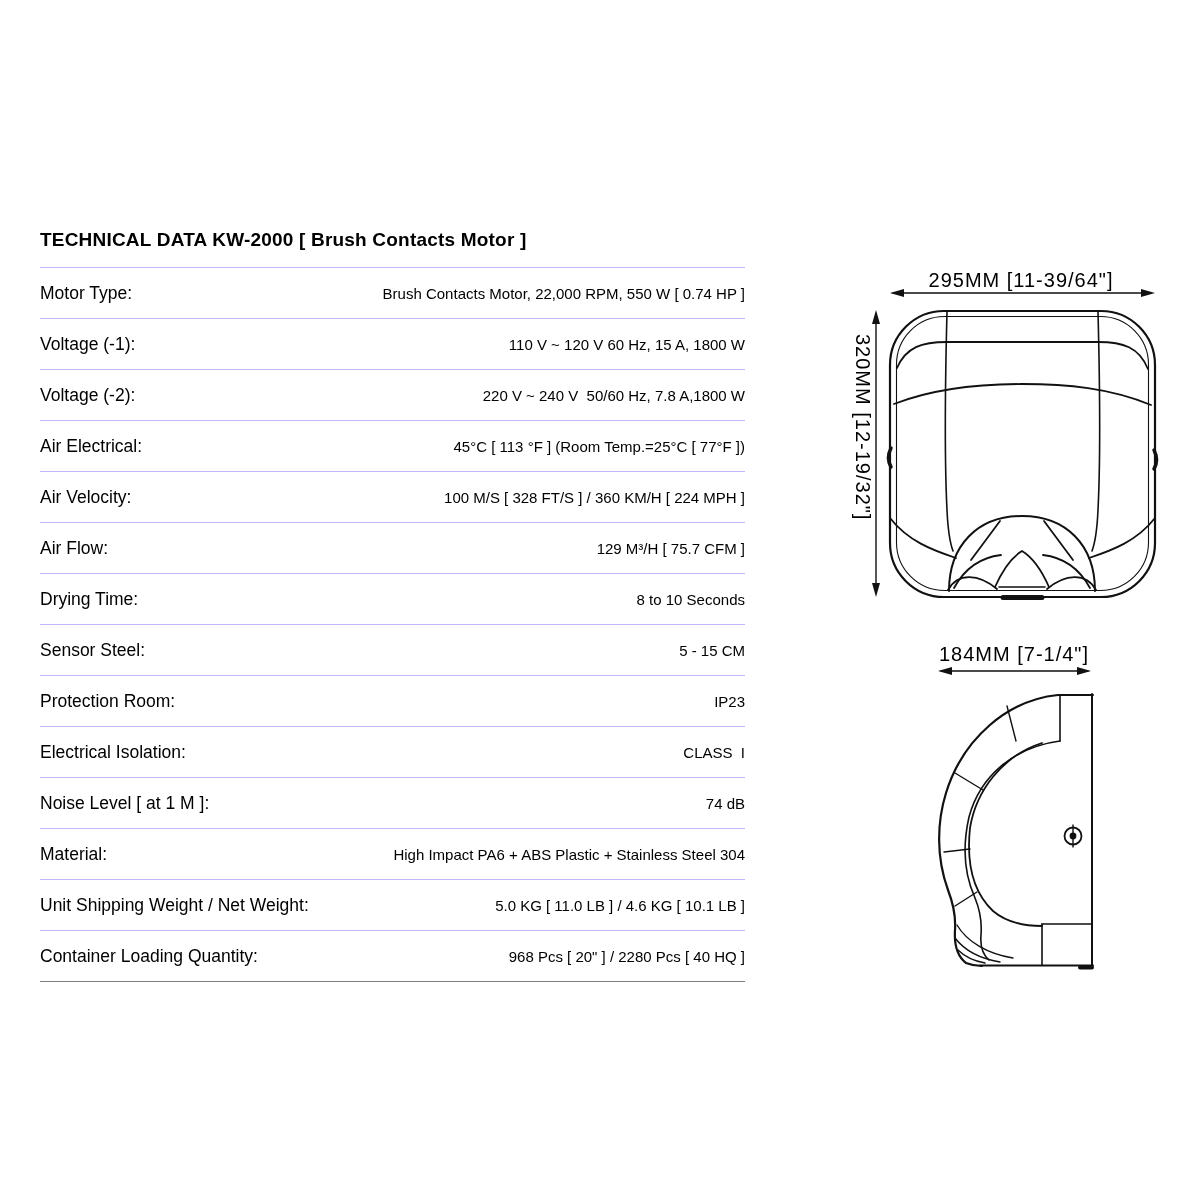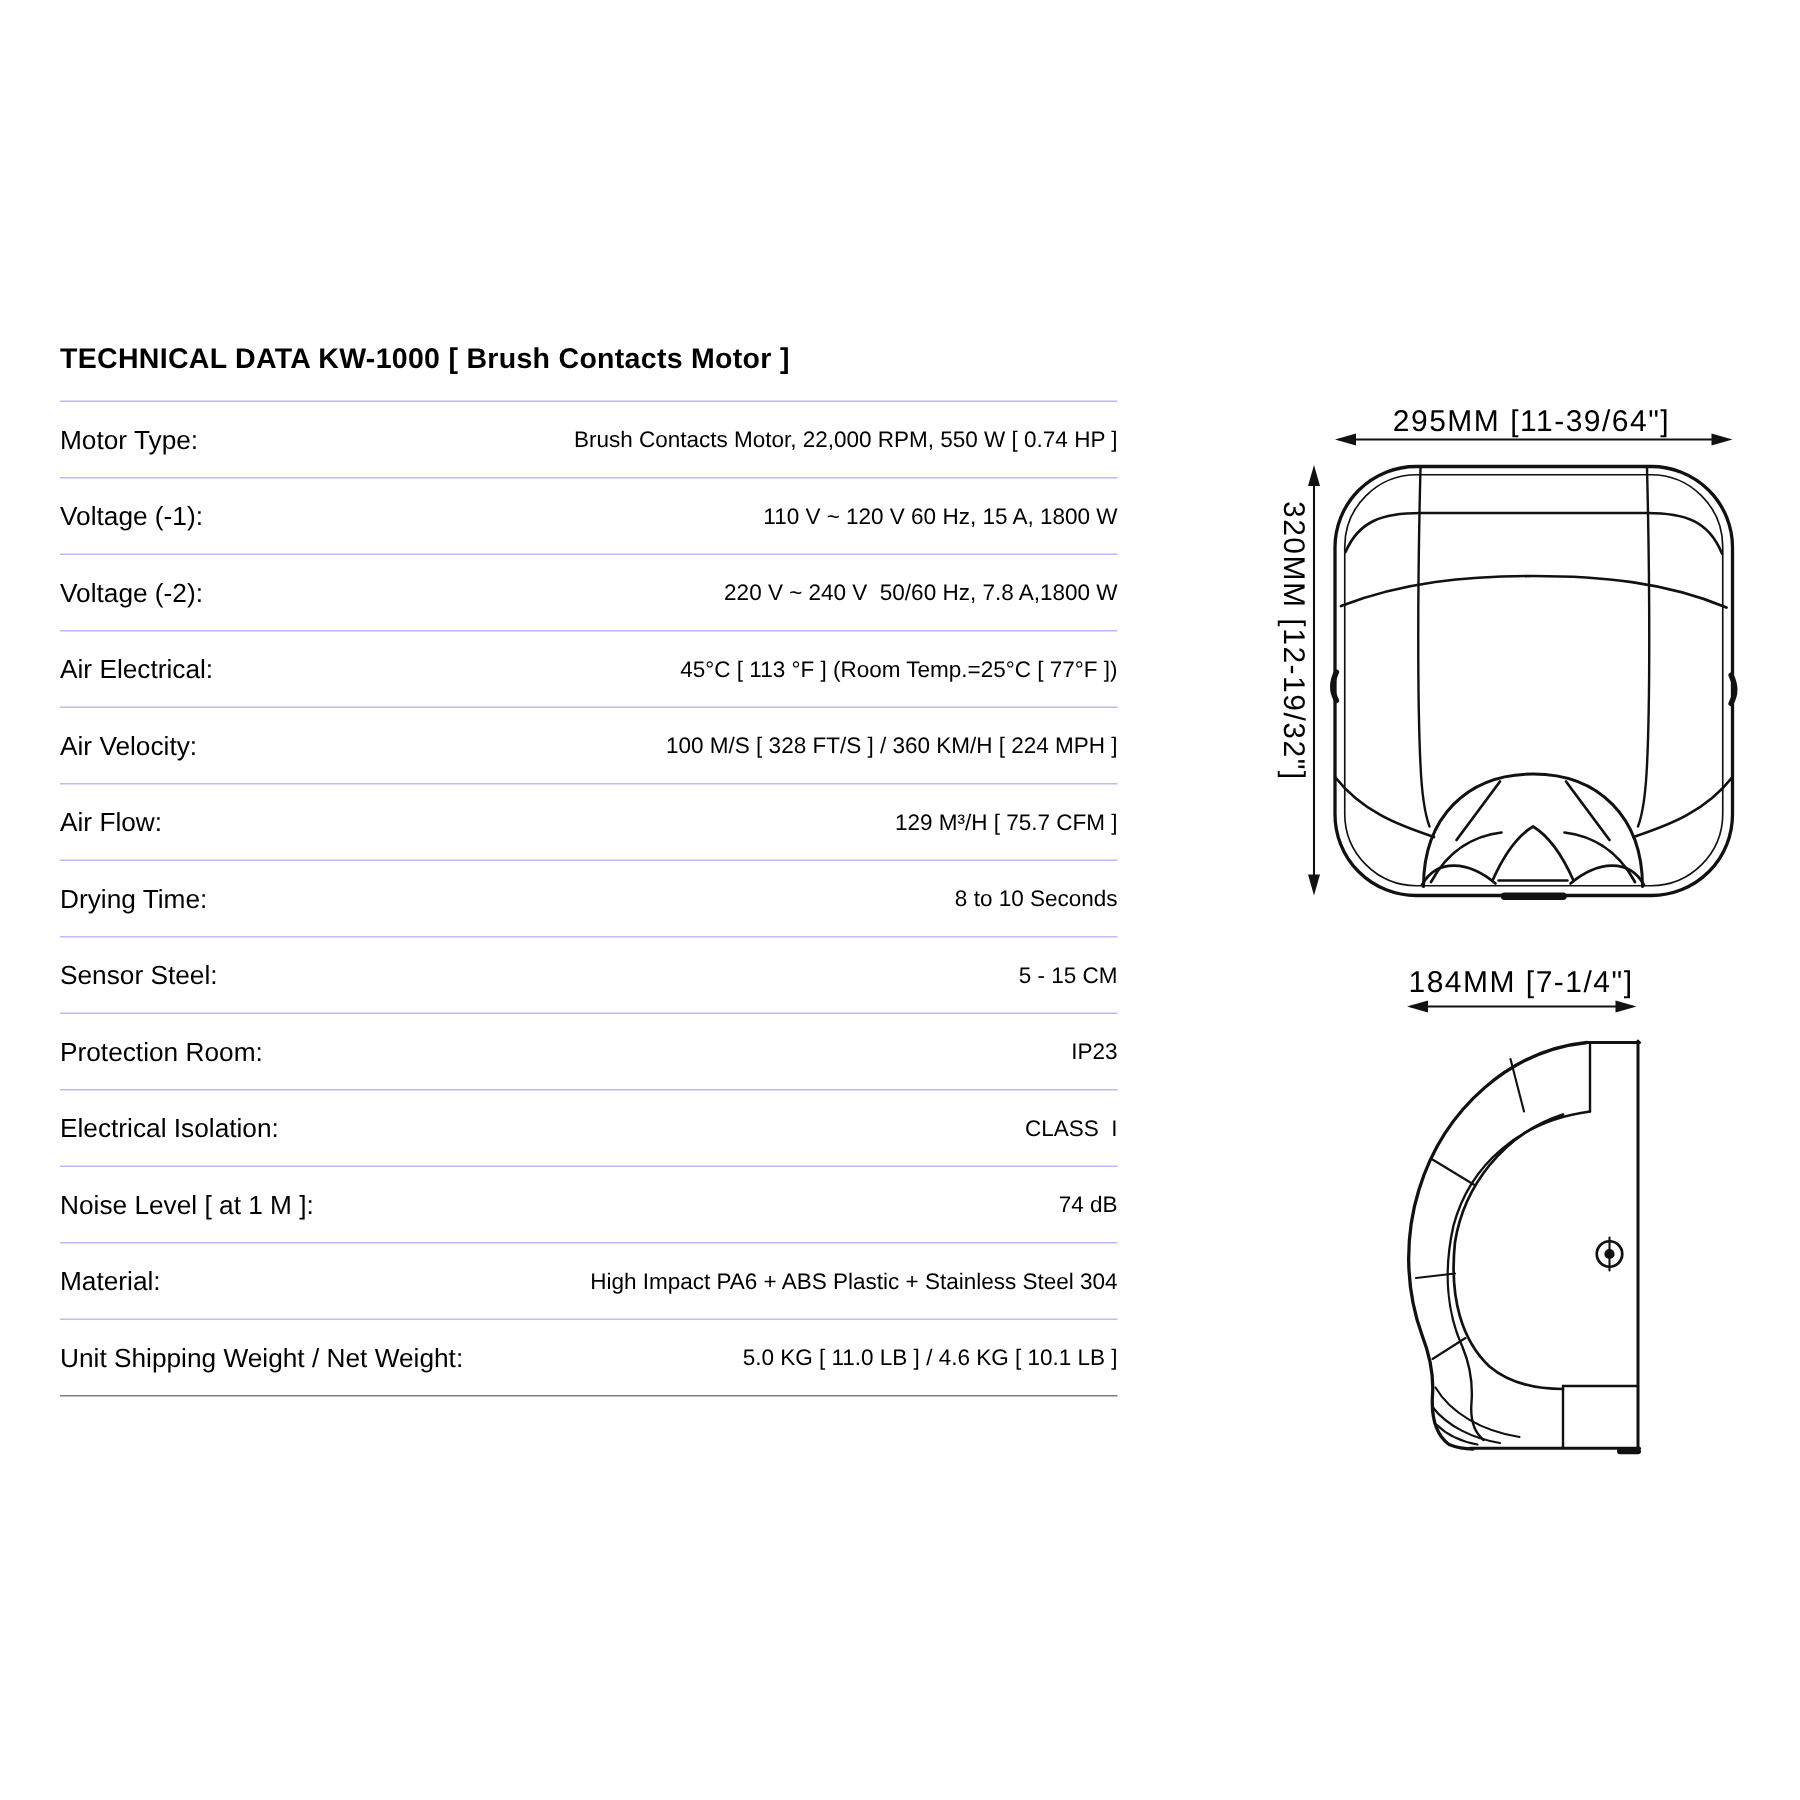--- a/index.html
+++ b/index.html
@@ -22,21 +22,21 @@
   .lbl{font-size:17.5px;white-space:pre;}
   .val{font-size:15px;white-space:pre;text-align:right;}
   .drawings{position:absolute;left:830px;top:240px;}
   svg text{font-family:"Liberation Sans",sans-serif;fill:#000;}
 </style>
 </head>
 <body>
 
 <div class="page">
 
-  <h1 class="title">TECHNICAL DATA KW-1000 [ Brush Contacts Motor ]</h1>
+  <h1 class="title">TECHNICAL DATA KW-2000 [ Brush Contacts Motor ]</h1>
 
   <div class="spec-table">
     <div class="row">
         <span class="lbl">Motor Type:</span>
         <span class="val">Brush Contacts Motor, 22,000 RPM, 550 W [ 0.74 HP ]</span>
       </div>
     <div class="row">
         <span class="lbl">Voltage (-1):</span>
         <span class="val">110 V ~ 120 V 60 Hz, 15 A, 1800 W</span>
       </div>
@@ -76,20 +76,24 @@
         <span class="lbl">Noise Level [ at 1 M ]:</span>
         <span class="val">74 dB</span>
       </div>
     <div class="row">
         <span class="lbl">Material:</span>
         <span class="val">High Impact PA6 + ABS Plastic + Stainless Steel 304</span>
       </div>
     <div class="row">
         <span class="lbl">Unit Shipping Weight / Net Weight:</span>
         <span class="val">5.0 KG [ 11.0 LB ] / 4.6 KG [ 10.1 LB ]</span>
+      </div>
+    <div class="row">
+        <span class="lbl">Container Loading Quantity:</span>
+        <span class="val">968 Pcs [ 20" ] / 2280 Pcs [ 40 HQ ]</span>
       </div>
   </div>
 
   <svg class="drawings" width="370" height="770" viewBox="830 240 370 770" fill="none" stroke="#111" stroke-linecap="round">
 
     <g>
 
       <text x="1021" y="287" font-size="20" letter-spacing="1" text-anchor="middle" stroke="none" fill="#000">295MM [11-39/64"]</text>
       <path d="M 893,293 L 1150,293" stroke-width="1.4"></path>
       <polygon points="890,293 904,289 904,297" fill="#111" stroke="none"></polygon>

